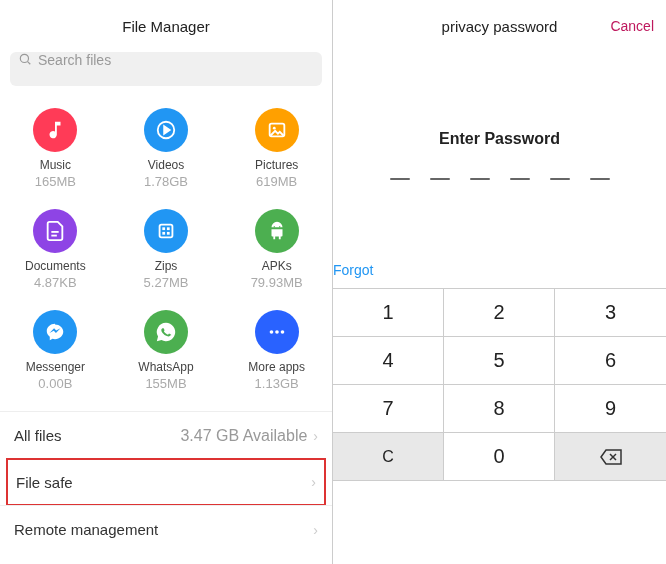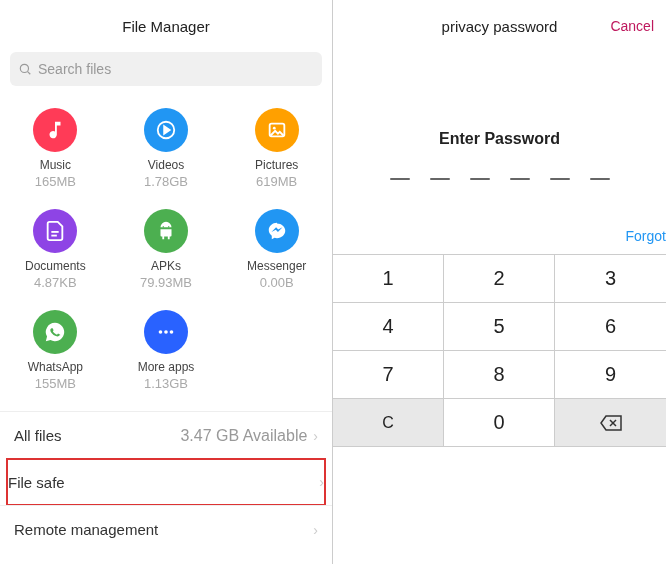--- a/index.html
+++ b/index.html
@@ -2,35 +2,35 @@
 <html><head>
 <meta charset="utf-8">
 <style>
 * { box-sizing: border-box; margin: 0; padding: 0; }
 body { font-family: -apple-system, Helvetica, Arial, sans-serif; background: #fff; width: 666px; height: 564px; overflow: hidden; display: flex; }
 .screen { height: 564px; background: #fff; position: relative; }
 .left { width: 333px; border-right: 1px solid #ccc; }
 .right { width: 333px; }
 .header { height: 52px; display: flex; align-items: center; justify-content: center; position: relative; font-size: 15px; color: #222; }
 .header .cancel { position: absolute; right: 12px; color: #be185d; font-size: 14px; }
-.search { margin: 0 10px 8px 10px; background: #f0f0f0; border-radius: 6px; height: 34px; display: flex; align-items: center; padding: 0 8px; color: #999; font-size: 14px; }
+.search { margin: 0 10px 8px 10px; background: #f0f0f0; border-radius: 6px; height: 34px; display: flex; padding: 0 8px; color: #999; font-size: 14px; }
 .search svg { margin-right: 6px; }
 .grid { display: grid; grid-template-columns: repeat(3, 1fr); padding: 4px 0 10px 0; }
 .cell { display: flex; flex-direction: column; align-items: center; padding: 10px 4px; }
 .icon-circle { width: 44px; height: 44px; border-radius: 50%; display: flex; align-items: center; justify-content: center; margin-bottom: 6px; }
 .cell-label { font-size: 12px; color: #444; }
 .cell-size { font-size: 13px; color: #aaa; margin-top: 2px; }
 .list-item { height: 48px; border-top: 1px solid #eee; display: flex; align-items: center; padding: 0 14px; font-size: 15px; color: #333; position: relative; }
 .list-item .avail { margin-left: auto; font-size: 16px; color: #999; margin-right: 6px; }
 .chev { color: #ccc; font-size: 14px; }
-.highlight { border: 2px solid #d33; margin: -1px 6px; padding: 0 0; }
+.highlight { border: 2px solid #d33; margin: -1px 6px; padding: 0 8px; }
 .enter-pw { text-align: center; font-weight: 600; font-size: 16px; color: #222; margin-top: 78px; }
 .dashes { display: flex; justify-content: center; gap: 20px; margin-top: 30px; }
 .dash { width: 20px; height: 2px; background: #666; border-radius: 2px; }
-.forgot { text-align: right; color: #2196F3; font-size: 14px; margin-top: 48px; margin-bottom: 10px; }
+.forgot { text-align: left; color: #2196F3; font-size: 14px; margin-top: 82px; margin-bottom: 10px; }
 .keypad { display: grid; grid-template-columns: repeat(3, 1fr); border-top: 1px solid #ccc; }
 .key { height: 48px; display: flex; align-items: center; justify-content: center; font-size: 20px; color: #222; background: #fff; border-right: 1px solid #ccc; border-bottom: 1px solid #ccc; }
 .key.gray { background: #e8e8e8; font-size: 16px; }
 .key:nth-child(3n) { border-right: none; }
 </style>
 </head>
 <body>
 
 <div class="screen left">
   <div class="header">File Manager</div>
@@ -81,20 +81,33 @@
         <svg width="22" height="22" viewBox="0 0 24 24" fill="#fff">
             <path d="M6 2h9l5 5v13a2 2 0 0 1-2 2H6a2 2 0 0 1-2-2V4a2 2 0 0 1 2-2z" fill="none" stroke="#fff" stroke-width="2"></path>
             <line x1="8" y1="13" x2="16" y2="13" stroke="#fff" stroke-width="2"></line>
             <line x1="8" y1="17" x2="14" y2="17" stroke="#fff" stroke-width="2"></line>
           </svg>
       </div>
       <div class="cell-label">Documents</div>
       <div class="cell-size">4.87KB</div>
     </div>
 
+    <div class="cell">
+      <div class="icon-circle" style="background:#2196F3">
+        <svg width="22" height="22" viewBox="0 0 24 24" fill="#fff">
+            <rect x="5" y="5" width="14" height="14" rx="2" fill="none" stroke="#fff" stroke-width="2"></rect>
+            <rect x="8" y="8" width="3" height="3"></rect>
+            <rect x="13" y="8" width="3" height="3"></rect>
+            <rect x="8" y="13" width="3" height="3"></rect>
+            <rect x="13" y="13" width="3" height="3"></rect>
+          </svg>
+      </div>
+      <div class="cell-label">Zips</div>
+      <div class="cell-size">5.27MB</div>
+    </div>
 
     <div class="cell">
       <div class="icon-circle" style="background:#4CAF50">
         <svg width="22" height="22" viewBox="0 0 24 24" fill="#fff">
             <path d="M6 10v7a1 1 0 0 0 1 1h1v3h2v-3h4v3h2v-3h1a1 1 0 0 0 1-1v-7H6zm12-2a6 6 0 0 0-12 0h12zM9 6.5a.7.7 0 1 1 0 1.4.7.7 0 0 1 0-1.4zm6 0a.7.7 0 1 1 0 1.4.7.7 0 0 1 0-1.4z"></path>
           </svg>
       </div>
       <div class="cell-label">APKs</div>
       <div class="cell-size">79.93MB</div>
     </div>

